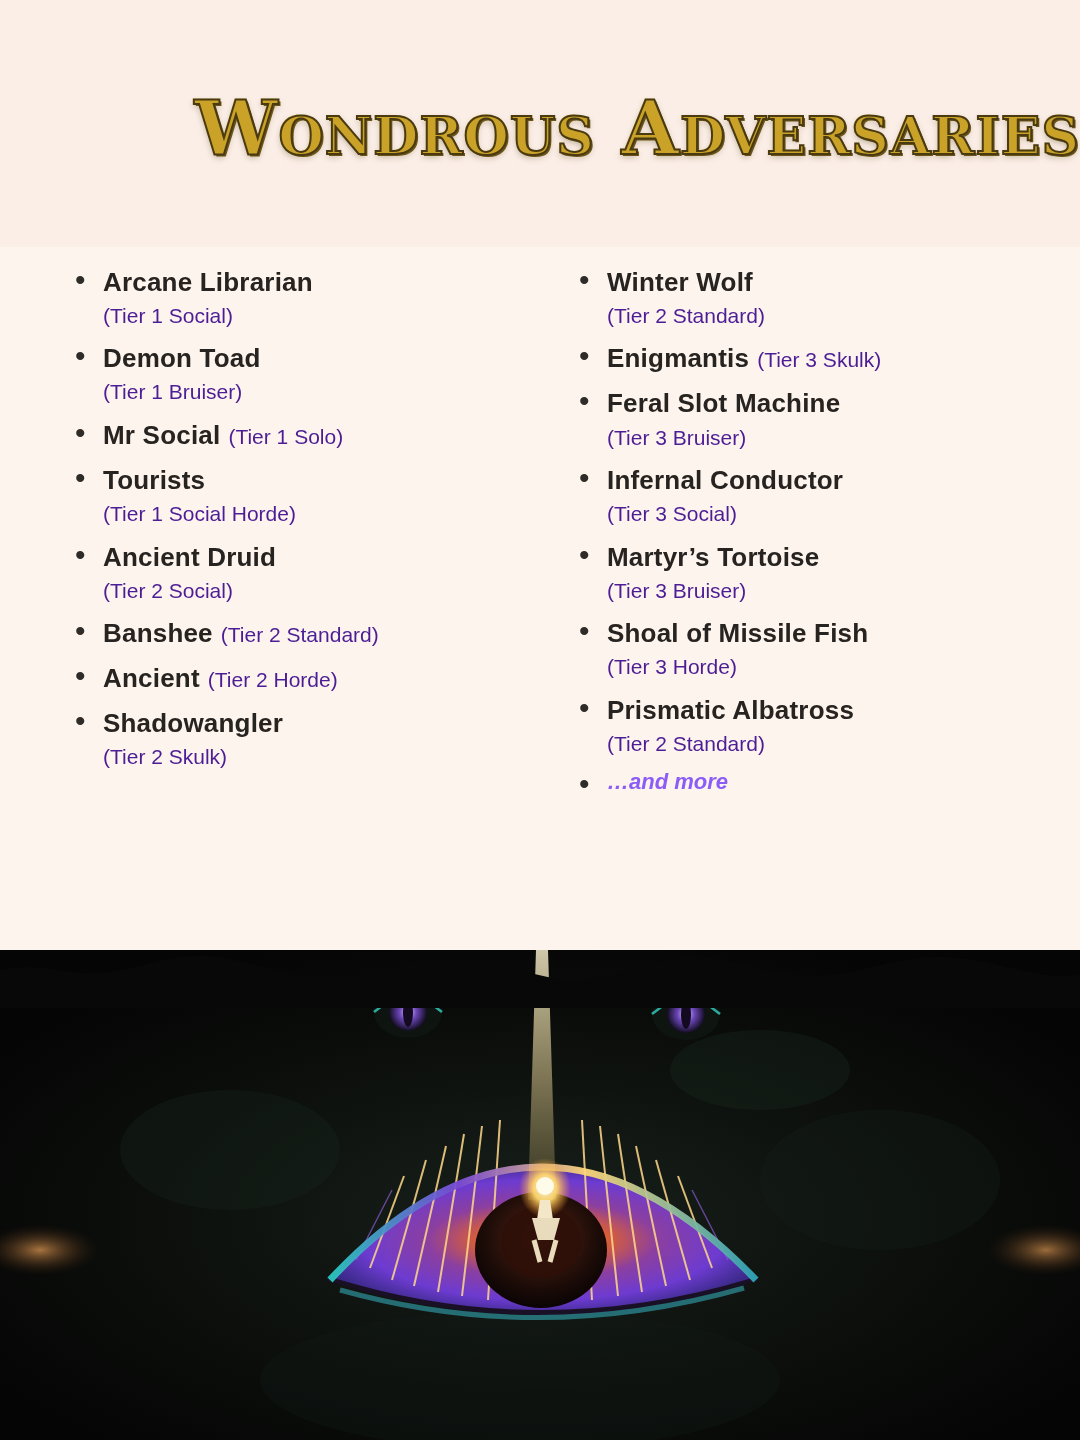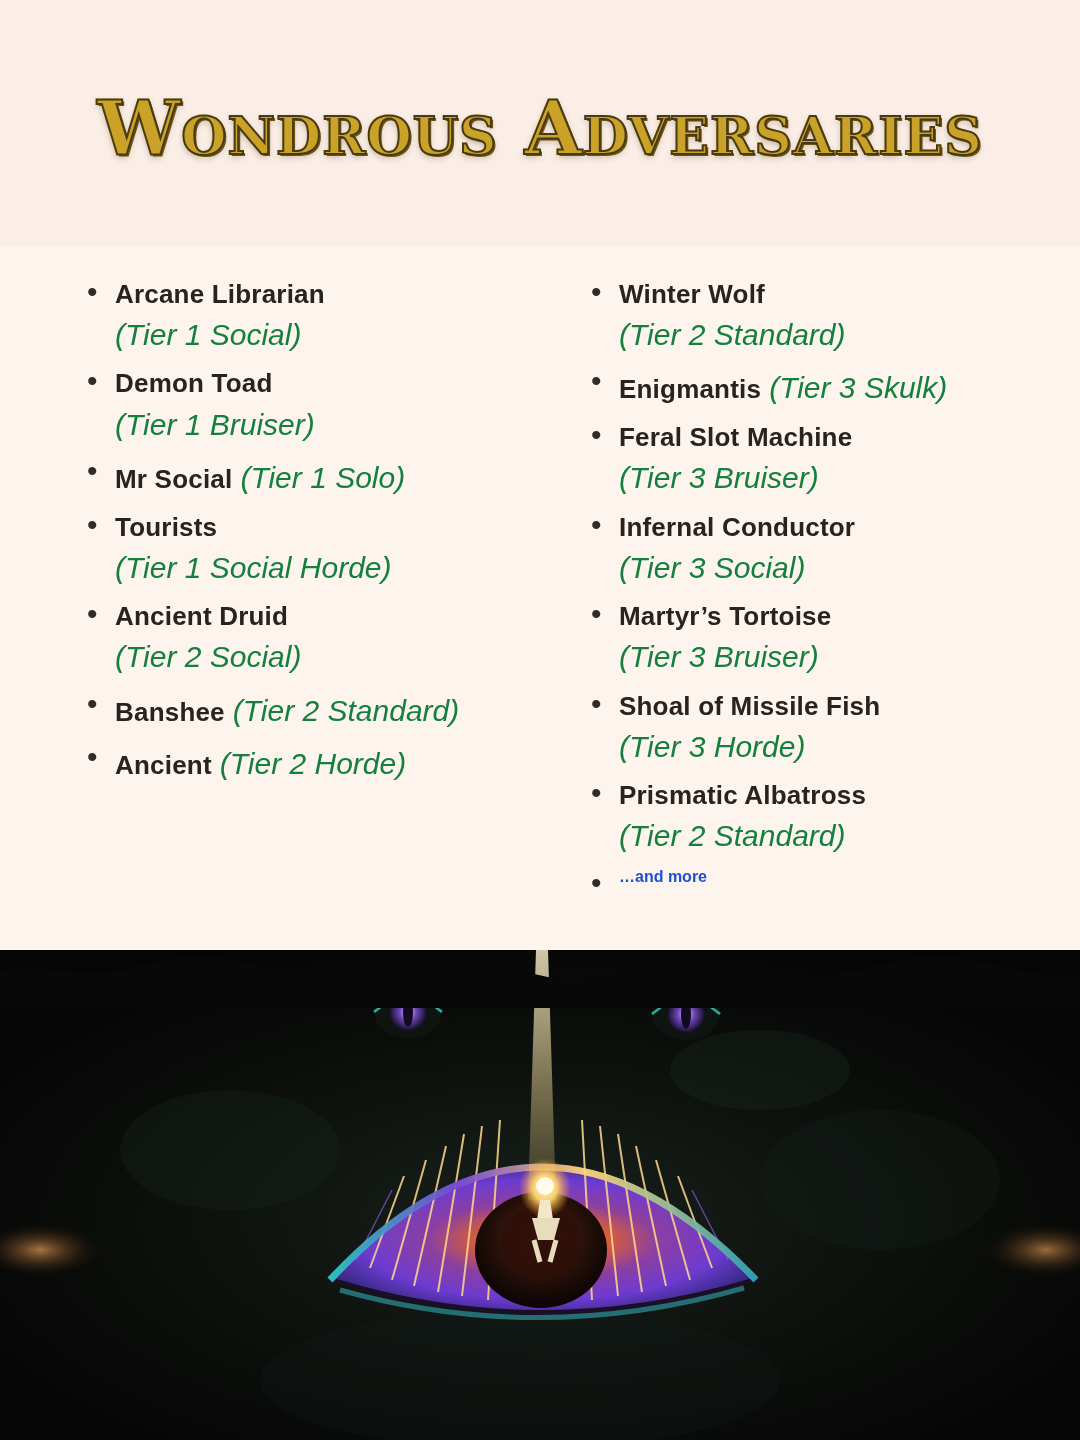--- a/index.html
+++ b/index.html
@@ -17,21 +17,21 @@
     position: relative;
     width: 1080px;
     height: 1440px;
     background: #fbeee6;
     overflow: hidden;
   }
 
   
   .title-wrap {
     width: 100%;
-    text-align: center;
+    text-align: right;
     padding-top: 40px;
   }
   .title {
     display: inline-block;
     font-family: "DejaVu Serif", serif;
     font-weight: 700;
     font-size: 74px;
     line-height: 1.05;
     letter-spacing: 1px;
     color: #c9a227;
@@ -54,21 +54,21 @@
   .columns {
     display: flex;
     gap: 38px;
     padding-top: 18px;
   }
   .col {
     flex: 1 1 50%;
   }
   ul.entries {
     list-style: none;
-    margin: 12px;
+    margin: 0;
     padding: 0;
   }
   ul.entries > li {
     position: relative;
     padding-left: 48px;
     margin-bottom: 10px;
     color: #2e2b28;
   }
   ul.entries > li::before {
     content: "•";
@@ -82,32 +82,32 @@
   .ent-name {
     font-family: "Liberation Sans", sans-serif;
     font-weight: 700;
     font-size: 26px;
     line-height: 1.35;
     color: #262320;
     letter-spacing: 0.2px;
   }
   .ent-tier {
     font-family: "Liberation Sans", sans-serif;
-    font-style: italic;
     font-weight: 400;
-    font-size: 30px;
+    font-size: 21px;
     line-height: 1.45;
-    color: #15803d;
+    color: #4c1d95;
   }
   li.inline .ent-tier { margin-left: 8px; }
   li.stacked .ent-tier { display: block; margin-top: 1px; }
   .more {
     font-weight: 700;
-    font-size: 16px;
-    color: #1d4ed8;
+    font-style: italic;
+    font-size: 22px;
+    color: #8b5cf6;
   }
 
   
   .divider {
     position: absolute;
     left: 0;
     right: 0;
     bottom: 10px;
     height: 48px;
     display: flex;
@@ -147,20 +147,21 @@
 
       <div class="col">
         <ul class="entries" id="col0">
             <li class="stacked"><span class="ent-name">Arcane Librarian</span><span class="ent-tier">(Tier 1 Social)</span></li>
             <li class="stacked"><span class="ent-name">Demon Toad</span><span class="ent-tier">(Tier 1 Bruiser)</span></li>
             <li class="inline"><span class="ent-name">Mr Social</span><span class="ent-tier">(Tier 1 Solo)</span></li>
             <li class="stacked"><span class="ent-name">Tourists</span><span class="ent-tier">(Tier 1 Social Horde)</span></li>
             <li class="stacked"><span class="ent-name">Ancient Druid</span><span class="ent-tier">(Tier 2 Social)</span></li>
             <li class="inline"><span class="ent-name">Banshee</span><span class="ent-tier">(Tier 2 Standard)</span></li>
             <li class="inline"><span class="ent-name">Ancient</span><span class="ent-tier">(Tier 2 Horde)</span></li>
+            <li class="stacked"><span class="ent-name">Shadowangler</span><span class="ent-tier">(Tier 2 Skulk)</span></li>
           </ul>
       </div>
 
       <div class="col">
         <ul class="entries" id="col1">
             <li class="stacked"><span class="ent-name">Winter Wolf</span><span class="ent-tier">(Tier 2 Standard)</span></li>
             <li class="inline"><span class="ent-name">Enigmantis</span><span class="ent-tier">(Tier 3 Skulk)</span></li>
             <li class="stacked"><span class="ent-name">Feral Slot Machine</span><span class="ent-tier">(Tier 3 Bruiser)</span></li>
             <li class="stacked"><span class="ent-name">Infernal Conductor</span><span class="ent-tier">(Tier 3 Social)</span></li>
             <li class="stacked"><span class="ent-name">Martyr’s Tortoise</span><span class="ent-tier">(Tier 3 Bruiser)</span></li>

